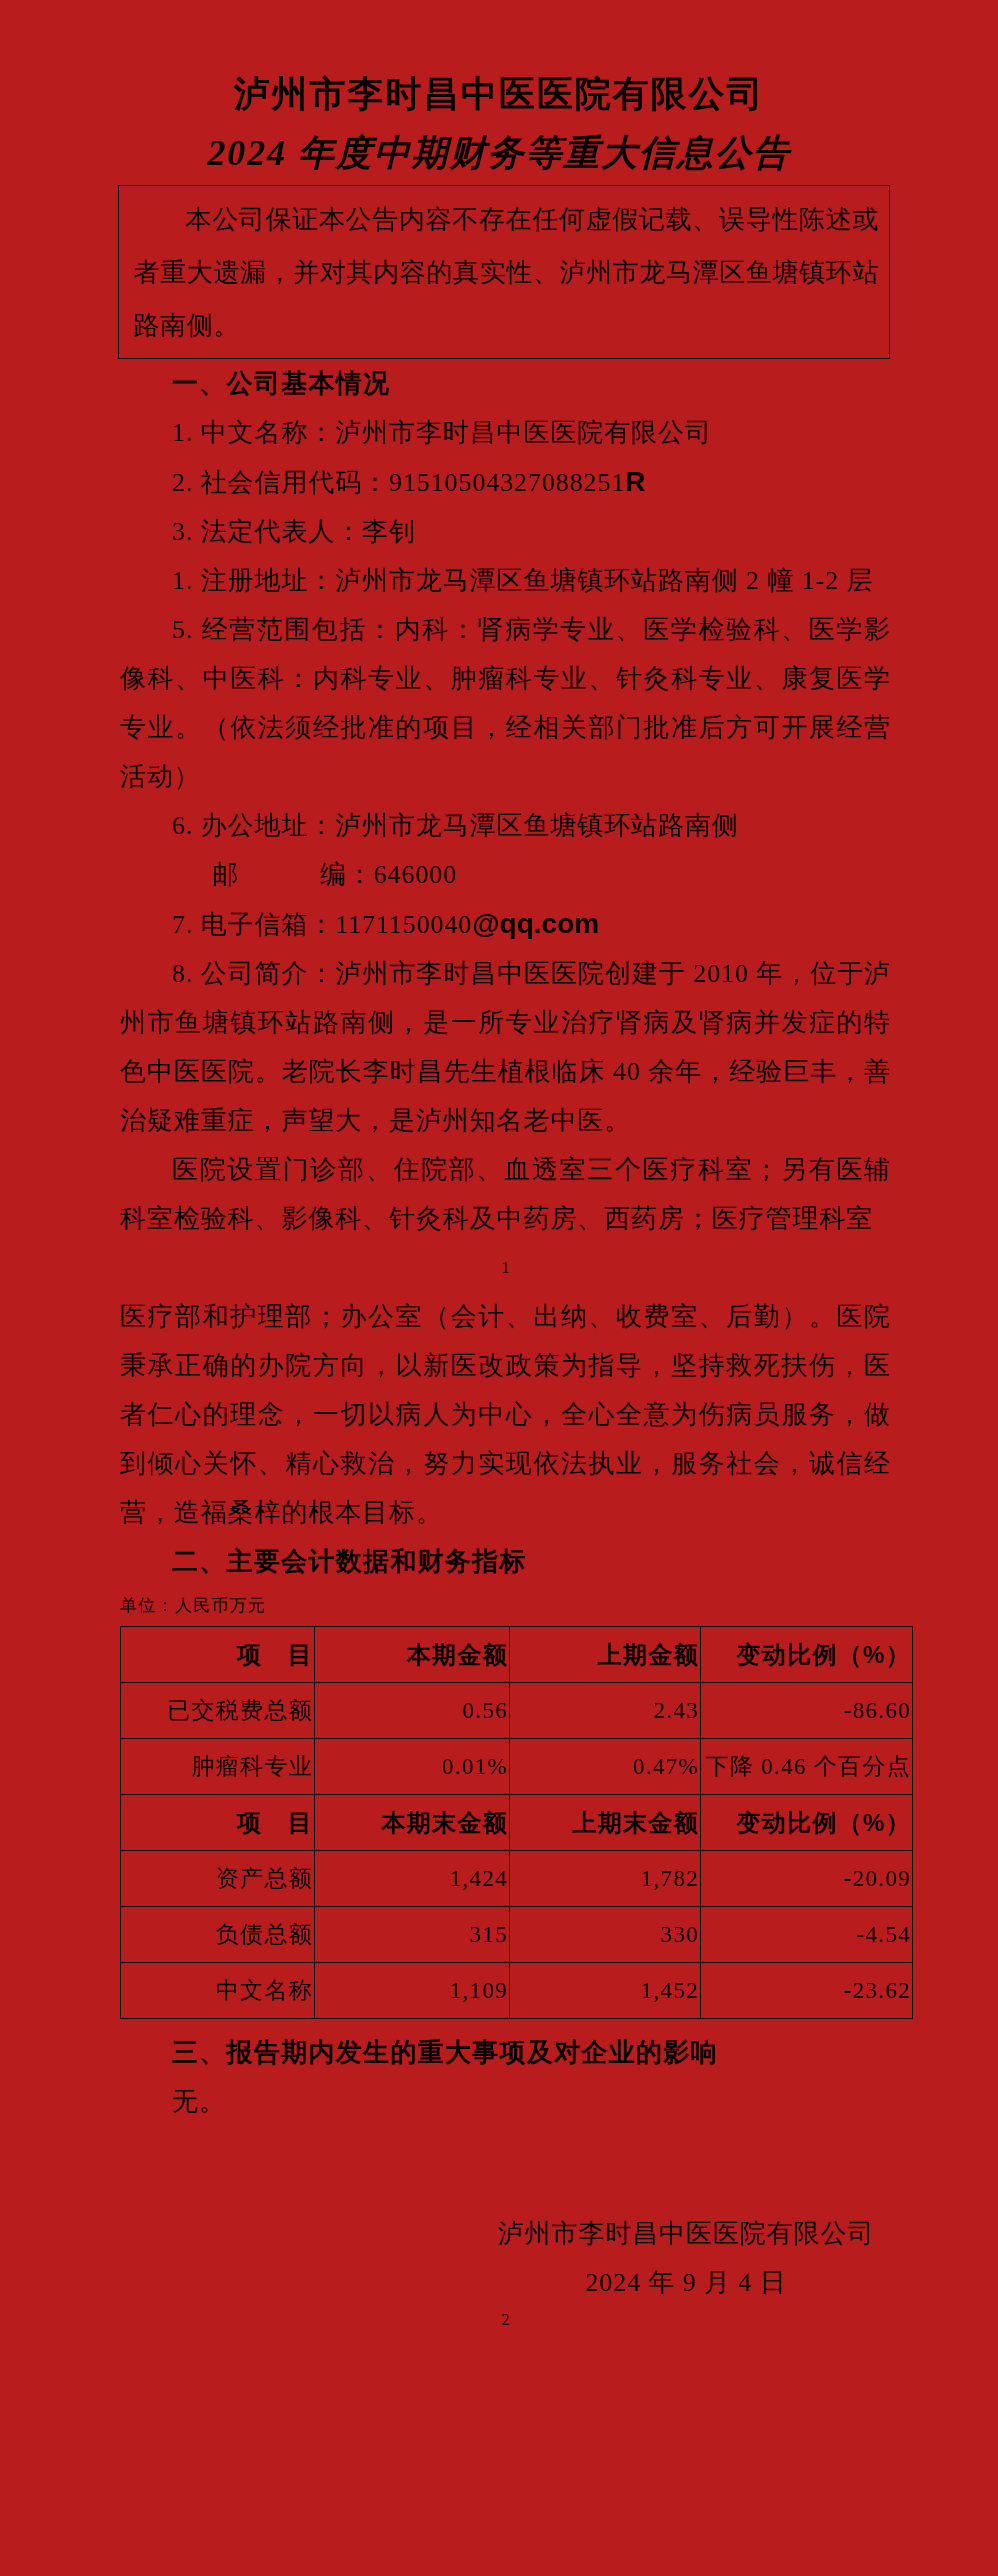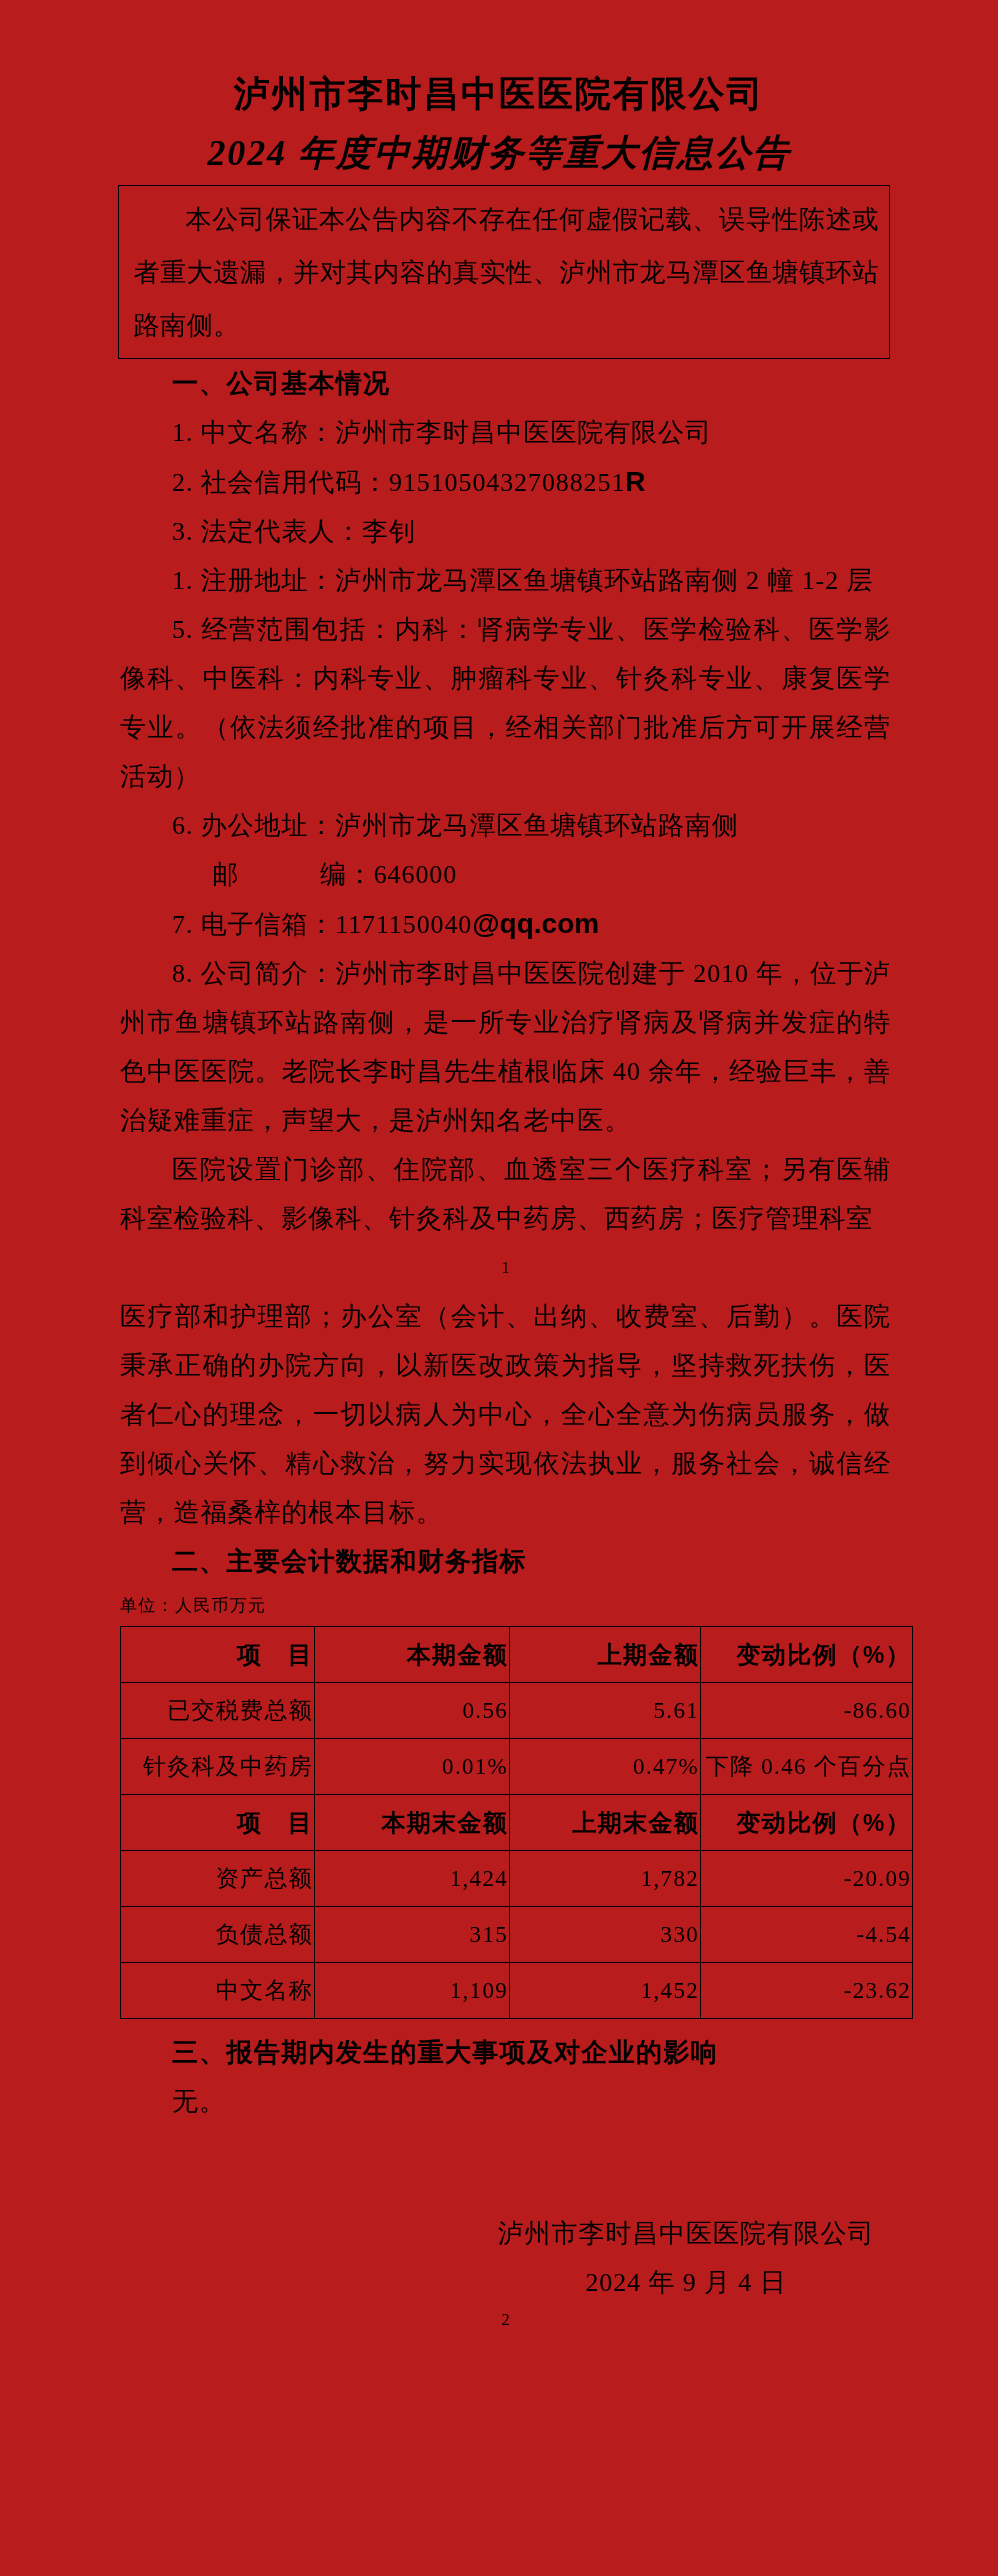--- a/index.html
+++ b/index.html
@@ -144,25 +144,25 @@
       <tbody>
           <tr class="hdr">
         <td>项　目</td>
         <td>本期金额</td>
         <td>上期金额</td>
         <td>变动比例（%）</td>
       </tr>
       <tr>
         <td>已交税费总额</td>
         <td>0.56</td>
-        <td>5.61</td>
+        <td>2.43</td>
         <td>-86.60</td>
       </tr>
       <tr>
-        <td>针灸科及中药房</td>
+        <td>肿瘤科专业</td>
         <td>0.01%</td>
         <td>0.47%</td>
         <td>下降 0.46 个百分点</td>
       </tr>
       <tr class="hdr">
         <td>项　目</td>
         <td>本期末金额</td>
         <td>上期末金额</td>
         <td>变动比例（%）</td>
       </tr>

